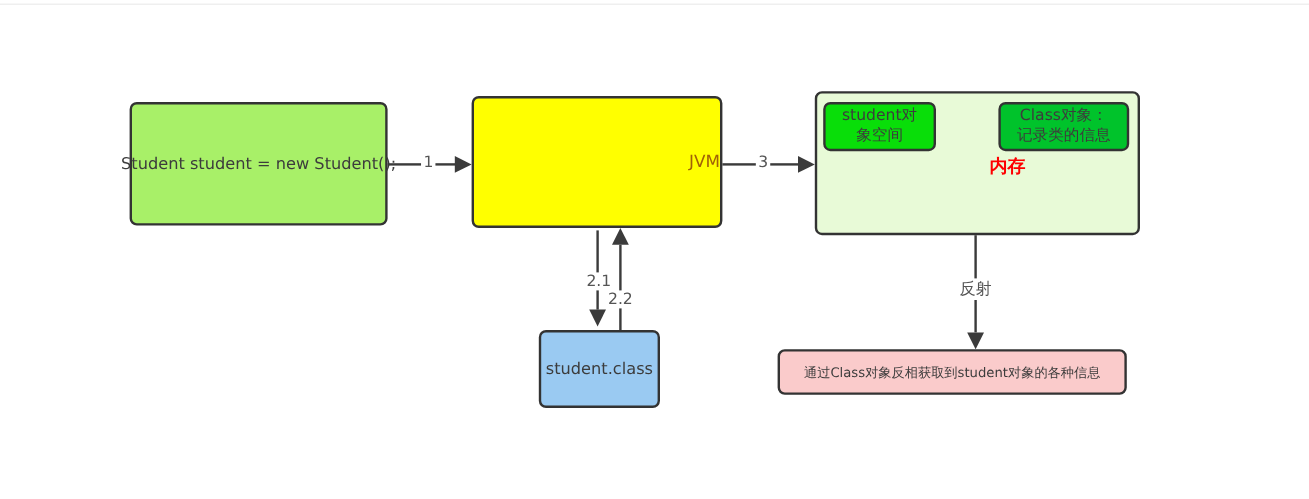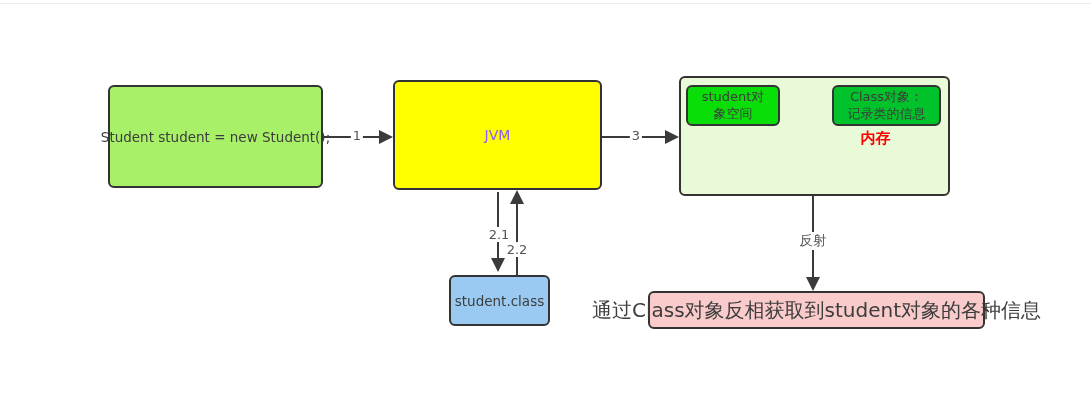--- a/index.html
+++ b/index.html
@@ -23,30 +23,30 @@
     position: absolute;
     border: 2px solid #333333;
     border-radius: 6px;
     display: flex;
     flex-direction: column;
     align-items: center;
     justify-content: center;
     text-align: center;
   }
   #box-code   { left:108px; top:85px;  width:215px; height:103px; font-size:13.5px; white-space:nowrap; }
-  #box-jvm    { left:393px; top:80px;  width:209px; height:110px; font-size:14px; color:#8b5cf6; }
+  #box-jvm    { left:393px; top:80px;  width:209px; height:110px; font-size:14px; color:#a16207;align-items:flex-end; }
   #box-memory { left:679px; top:76px;  width:271px; height:120px; }
   #box-student-obj { left:686px; top:85px; width:94px;  height:41px; font-size:13px; line-height:1.25; z-index:2; }
   #box-class-obj   { left:832px; top:85px; width:109px; height:41px; font-size:13px; line-height:1.25; z-index:2; }
   #label-memory {
     position:absolute; left:679px; top:129px; width:321px;
-    text-align:center; font-weight:bold; font-size:15px; z-index:2;margin-left:36px;
+    text-align:center; font-weight:bold; font-size:15px; z-index:2;
   }
-  #box-class-file { left:449px; top:275px; width:101px; height:51px; font-size:13.5px; }
-  #box-result { left:648px; top:291px; width:337px; height:38px; font-size:20px; white-space:nowrap; }
+  #box-class-file { left:449px; top:275px; width:101px; height:65px; font-size:13.5px; }
+  #box-result { left:648px; top:291px; width:291px; height:38px; font-size:11px; white-space:nowrap; }
 
   .hline { position:absolute; height:2px; background:#3b3b3b; }
   .vline { position:absolute; width:2px;  background:#3b3b3b; }
   .head-right {
     position:absolute; width:0; height:0;
     border-top:7px solid transparent; border-bottom:7px solid transparent;
     border-left:14px solid #3b3b3b;
   }
   .head-down {
     position:absolute; width:0; height:0;

